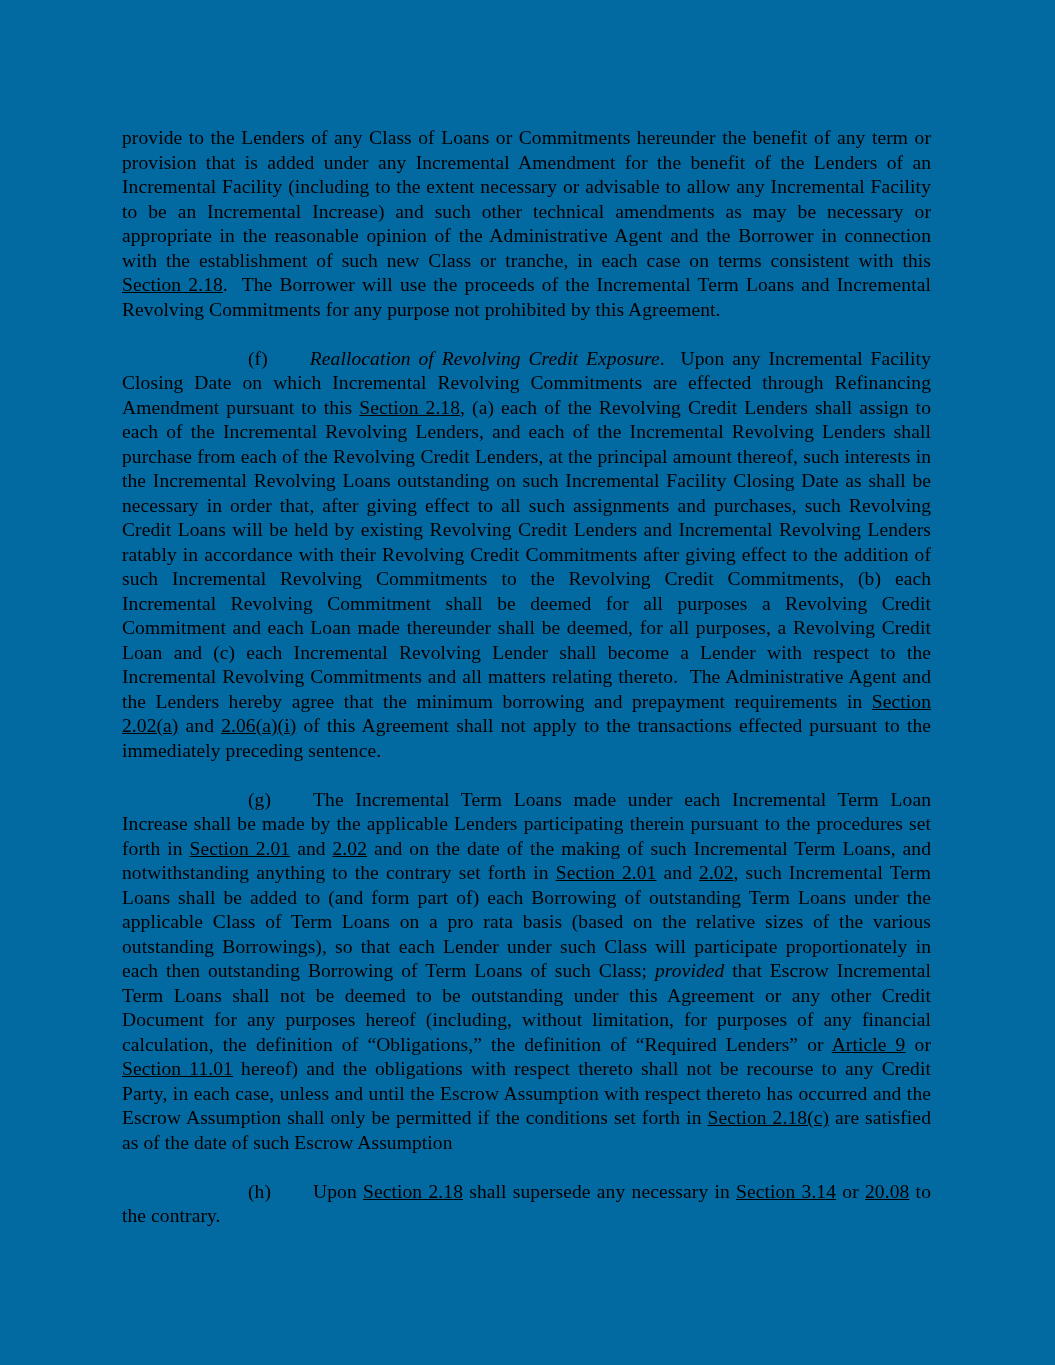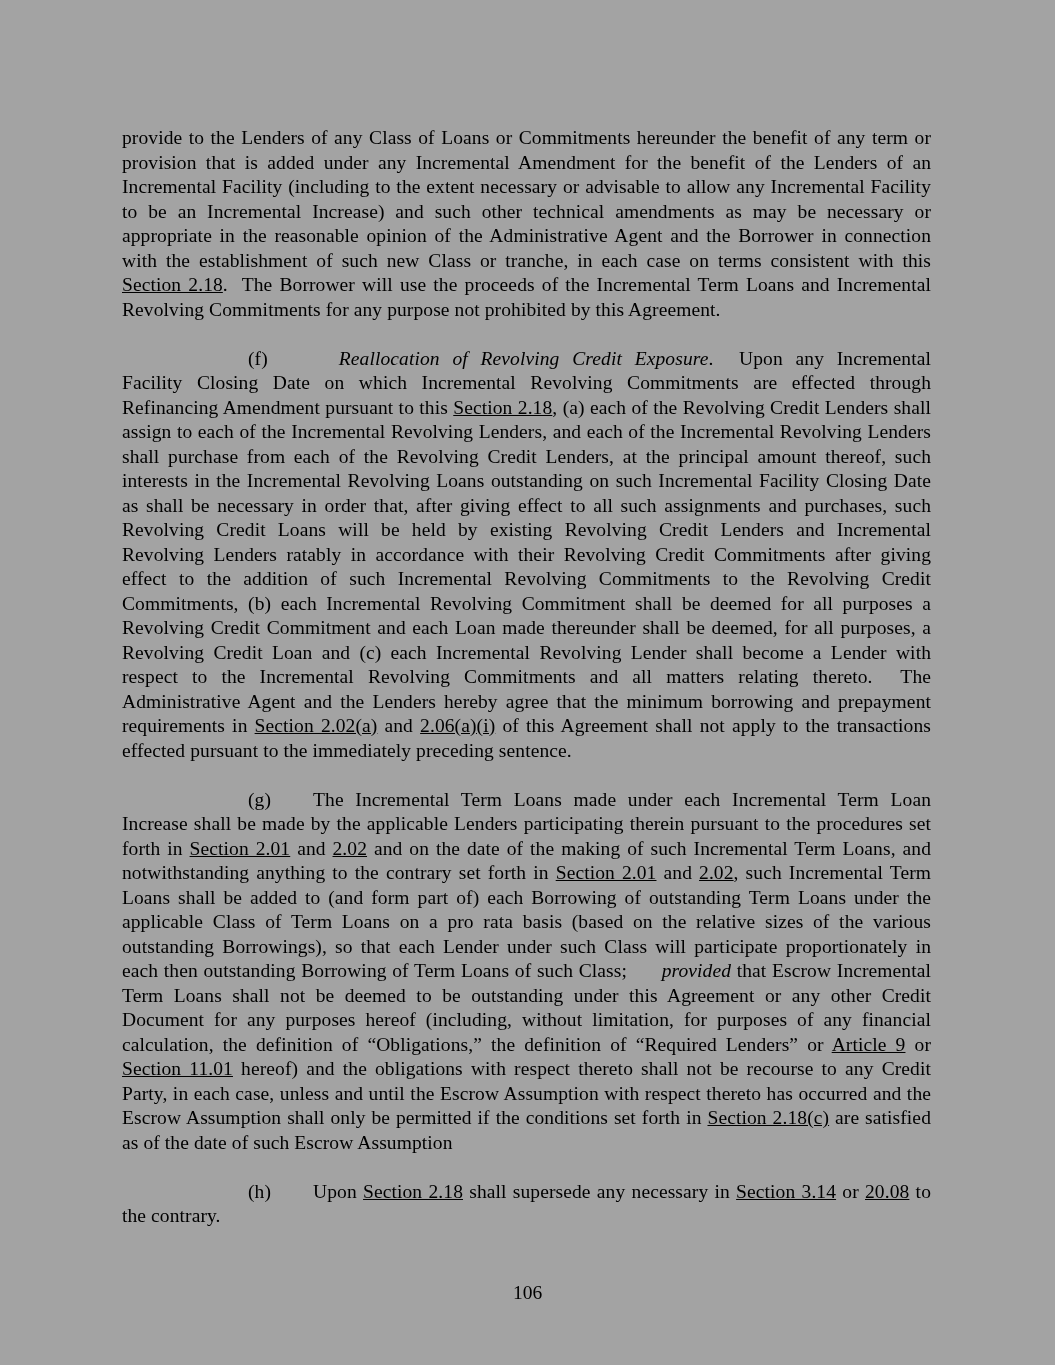--- a/index.html
+++ b/index.html
@@ -4,21 +4,21 @@
 <style>
   html, body {
     margin: 0;
     padding: 0;
     background: #ffffff;
   }
   .page {
     position: relative;
     width: 1055px;
     height: 1365px;
-    background: #a3a3a3;
+    background: #0369a1;
     color: #000000;
     font-family: "Liberation Serif", "DejaVu Serif", serif;
     overflow: hidden;
   }
   .content {
     position: absolute;
     left: 122px;
     top: 126px;
     width: 809px;
   }
@@ -31,21 +31,21 @@
     letter-spacing: 0.1px;
   }
   p.para.labeled {
     text-indent: 126px;
   }
   .tab {
     display: inline-block;
     width: 42px;
   }
   .u { text-decoration: underline; }
-  .i { font-style: italic; margin-left: 29px; }
+  .i { font-style: italic; }
   .n { }
   .page-number {
     position: absolute;
     left: 0;
     top: 1281px;
     width: 100%;
     text-align: center;
     font-size: 19.5px;
     line-height: 24.5px;
   }
@@ -53,14 +53,13 @@
 </head>
 <body>
 
 <div class="page">
   <div class="content">
       <p class="para"><span class="n">provide to the Lenders of any Class of Loans or Commitments hereunder the benefit of any term or provision that is added under any Incremental Amendment for the benefit of the Lenders of an Incremental Facility (including to the extent necessary or advisable to allow any Incremental Facility to be an Incremental Increase) and such other technical amendments as may be necessary or appropriate in the reasonable opinion of the Administrative Agent and the Borrower in connection with the establishment of such new Class or tranche, in each case on terms consistent with this </span><span class="u">Section 2.18</span><span class="n">.&nbsp; The Borrower will use the proceeds of the Incremental Term Loans and Incremental Revolving Commitments for any purpose not prohibited by this Agreement.</span></p>
       <p class="para labeled"><span class="plabel">(f)</span><span class="tab"></span><span class="i">Reallocation of Revolving Credit Exposure</span><span class="n">.&nbsp; Upon any Incremental Facility Closing Date on which Incremental Revolving Commitments are effected through Refinancing Amendment pursuant to this </span><span class="u">Section 2.18</span><span class="n">, (a) each of the Revolving Credit Lenders shall assign to each of the Incremental Revolving Lenders, and each of the Incremental Revolving Lenders shall purchase from each of the Revolving Credit Lenders, at the principal amount thereof, such interests in the Incremental Revolving Loans outstanding on such Incremental Facility Closing Date as shall be necessary in order that, after giving effect to all such assignments and purchases, such Revolving Credit Loans will be held by existing Revolving Credit Lenders and Incremental Revolving Lenders ratably in accordance with their Revolving Credit Commitments after giving effect to the addition of such Incremental Revolving Commitments to the Revolving Credit Commitments, (b) each Incremental Revolving Commitment shall be deemed for all purposes a Revolving Credit Commitment and each Loan made thereunder shall be deemed, for all purposes, a Revolving Credit Loan and (c) each Incremental Revolving Lender shall become a Lender with respect to the Incremental Revolving Commitments and all matters relating thereto.&nbsp; The Administrative Agent and the Lenders hereby agree that the minimum borrowing and prepayment requirements in </span><span class="u">Section 2.02(a)</span><span class="n"> and </span><span class="u">2.06(a)(i)</span><span class="n"> of this Agreement shall not apply to the transactions effected pursuant to the immediately preceding sentence.</span></p>
       <p class="para labeled"><span class="plabel">(g)</span><span class="tab"></span><span class="n">The Incremental Term Loans made under each Incremental Term Loan Increase shall be made by the applicable Lenders participating therein pursuant to the procedures set forth in </span><span class="u">Section 2.01</span><span class="n"> and </span><span class="u">2.02</span><span class="n"> and on the date of the making of such Incremental Term Loans, and notwithstanding anything to the contrary set forth in </span><span class="u">Section 2.01</span><span class="n"> and </span><span class="u">2.02</span><span class="n">, such Incremental Term Loans shall be added to (and form part of) each Borrowing of outstanding Term Loans under the applicable Class of Term Loans on a pro rata basis (based on the relative sizes of the various outstanding Borrowings), so that each Lender under such Class will participate proportionately in each then outstanding Borrowing of Term Loans of such Class; </span><span class="i">provided</span><span class="n"> that Escrow Incremental Term Loans shall not be deemed to be outstanding under this Agreement or any other Credit Document for any purposes hereof (including, without limitation, for purposes of any financial calculation, the definition of “Obligations,” the definition of “Required Lenders” or </span><span class="u">Article 9</span><span class="n"> or </span><span class="u">Section 11.01</span><span class="n"> hereof) and the obligations with respect thereto shall not be recourse to any Credit Party, in each case, unless and until the Escrow Assumption with respect thereto has occurred and the Escrow Assumption shall only be permitted if the conditions set forth in </span><span class="u">Section 2.18(c)</span><span class="n"> are satisfied as of the date of such Escrow Assumption</span></p>
       <p class="para labeled"><span class="plabel">(h)</span><span class="tab"></span><span class="n">Upon </span><span class="u">Section 2.18</span><span class="n"> shall supersede any necessary in </span><span class="u">Section 3.14</span><span class="n"> or </span><span class="u">20.08</span><span class="n"> to the contrary.</span></p>
     </div>
-  <div class="page-number">106</div>
 </div>
 
 </body></html>

